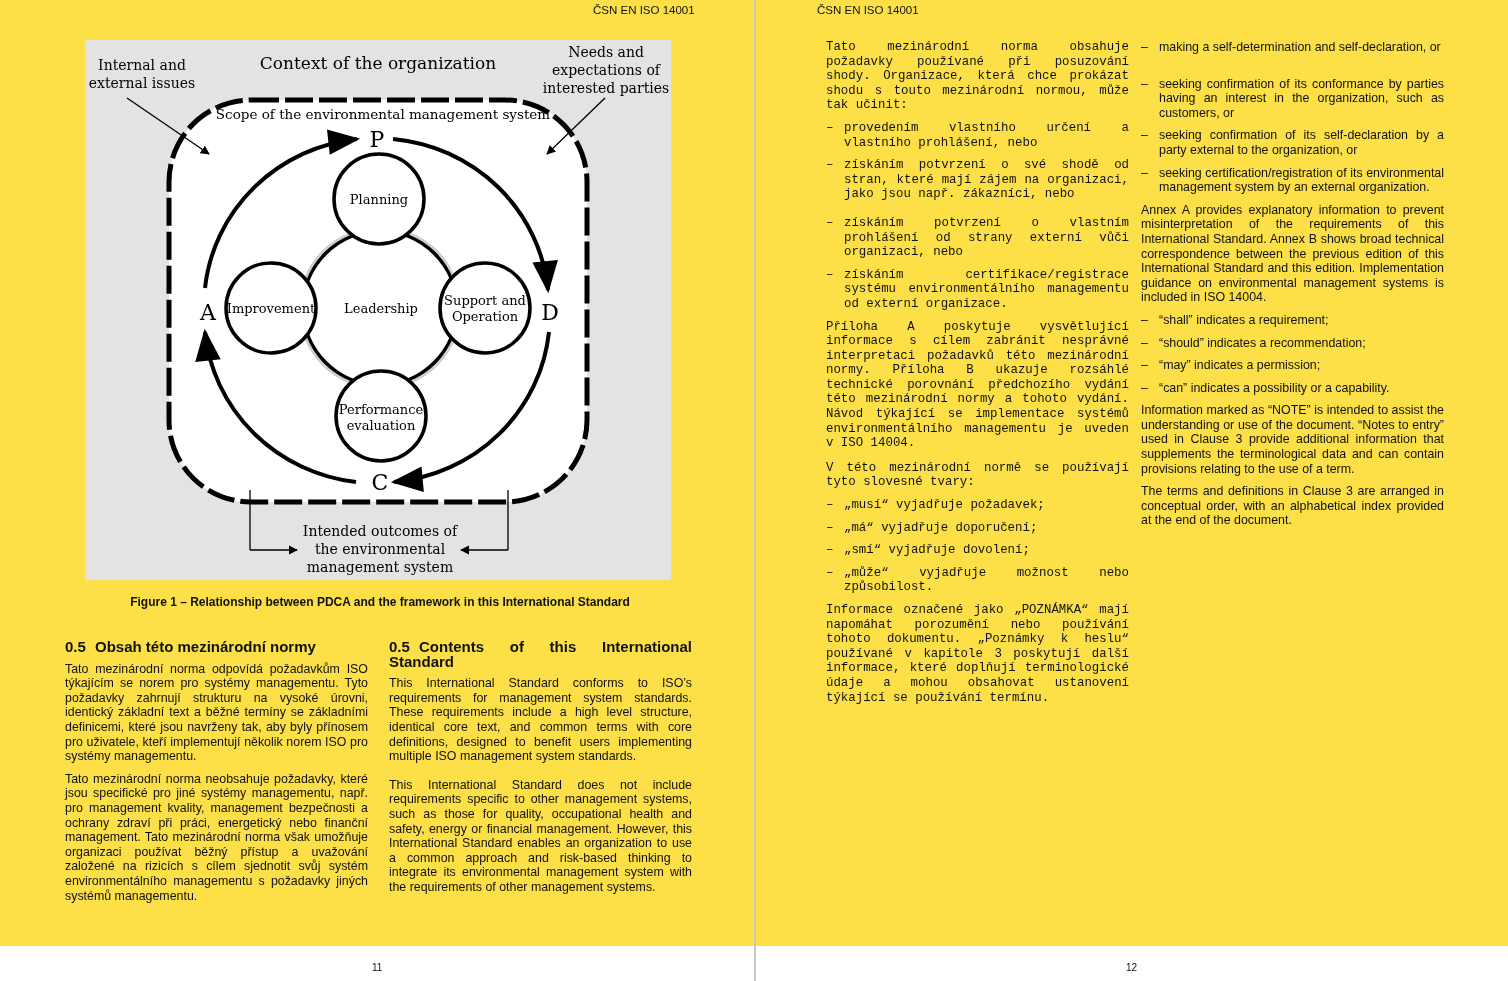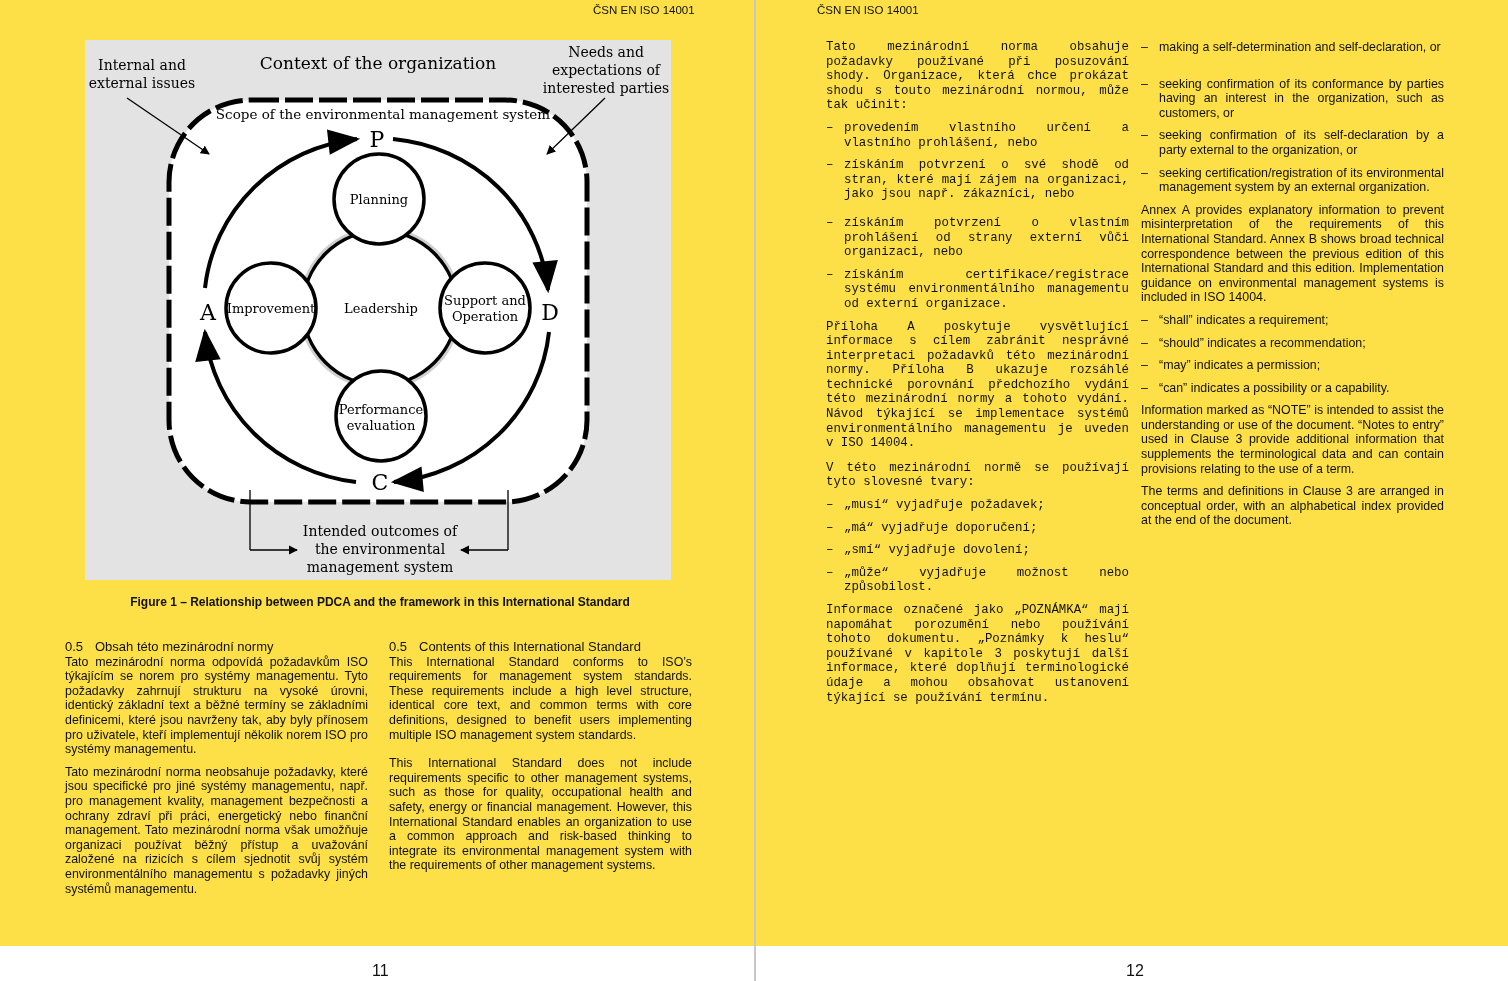--- a/index.html
+++ b/index.html
@@ -5,24 +5,24 @@
   html, body { margin: 0; padding: 0; }
   body {
     width: 1508px; height: 981px; background: #ffffff; position: relative; overflow: hidden;
     font-family: "Liberation Sans", sans-serif; color: #111;
   }
   .page { position: absolute; top: 0; height: 946px; background: #fde047; }
   #page-left { left: 0; width: 754px; }
   #page-right { left: 756px; width: 752px; }
   .divider { position: absolute; left: 754px; top: 0; width: 2px; height: 981px; background: #c8c8c8; }
   .hdr { position: absolute; top: 4px; font-size: 11.5px; color: #111; }
-  .pno { position: absolute; top: 962px; font-size: 16px; text-align: center; }
+  .pno { position: absolute; top: 962px; font-size: 10px; text-align: center; }
   .col { position: absolute; font-size: 12.4px; line-height: 14.6px; text-align: justify; }
   .col p { margin: 0 0 8px 0; }
-  .h { font-weight: normal; font-size: 13px; }
+  .h { font-weight: bold; font-size: 15px; margin-bottom: 7px; }
   .h .num { display: inline-block; width: 30px; }
   .li { position: relative; padding-left: 18px; margin: 0 0 8px 0; }
   .li .dash { position: absolute; left: 0; top: 0; }
   .caption { position: absolute; left: 60px; width: 640px; top: 595px; text-align: center; font-weight: bold; font-size: 12px; }
   #figure { position: absolute; left: 85px; top: 40px; }
   svg text { font-family: "DejaVu Serif", "Liberation Serif", serif; }
 </style>
 </head>
 <body>
 

